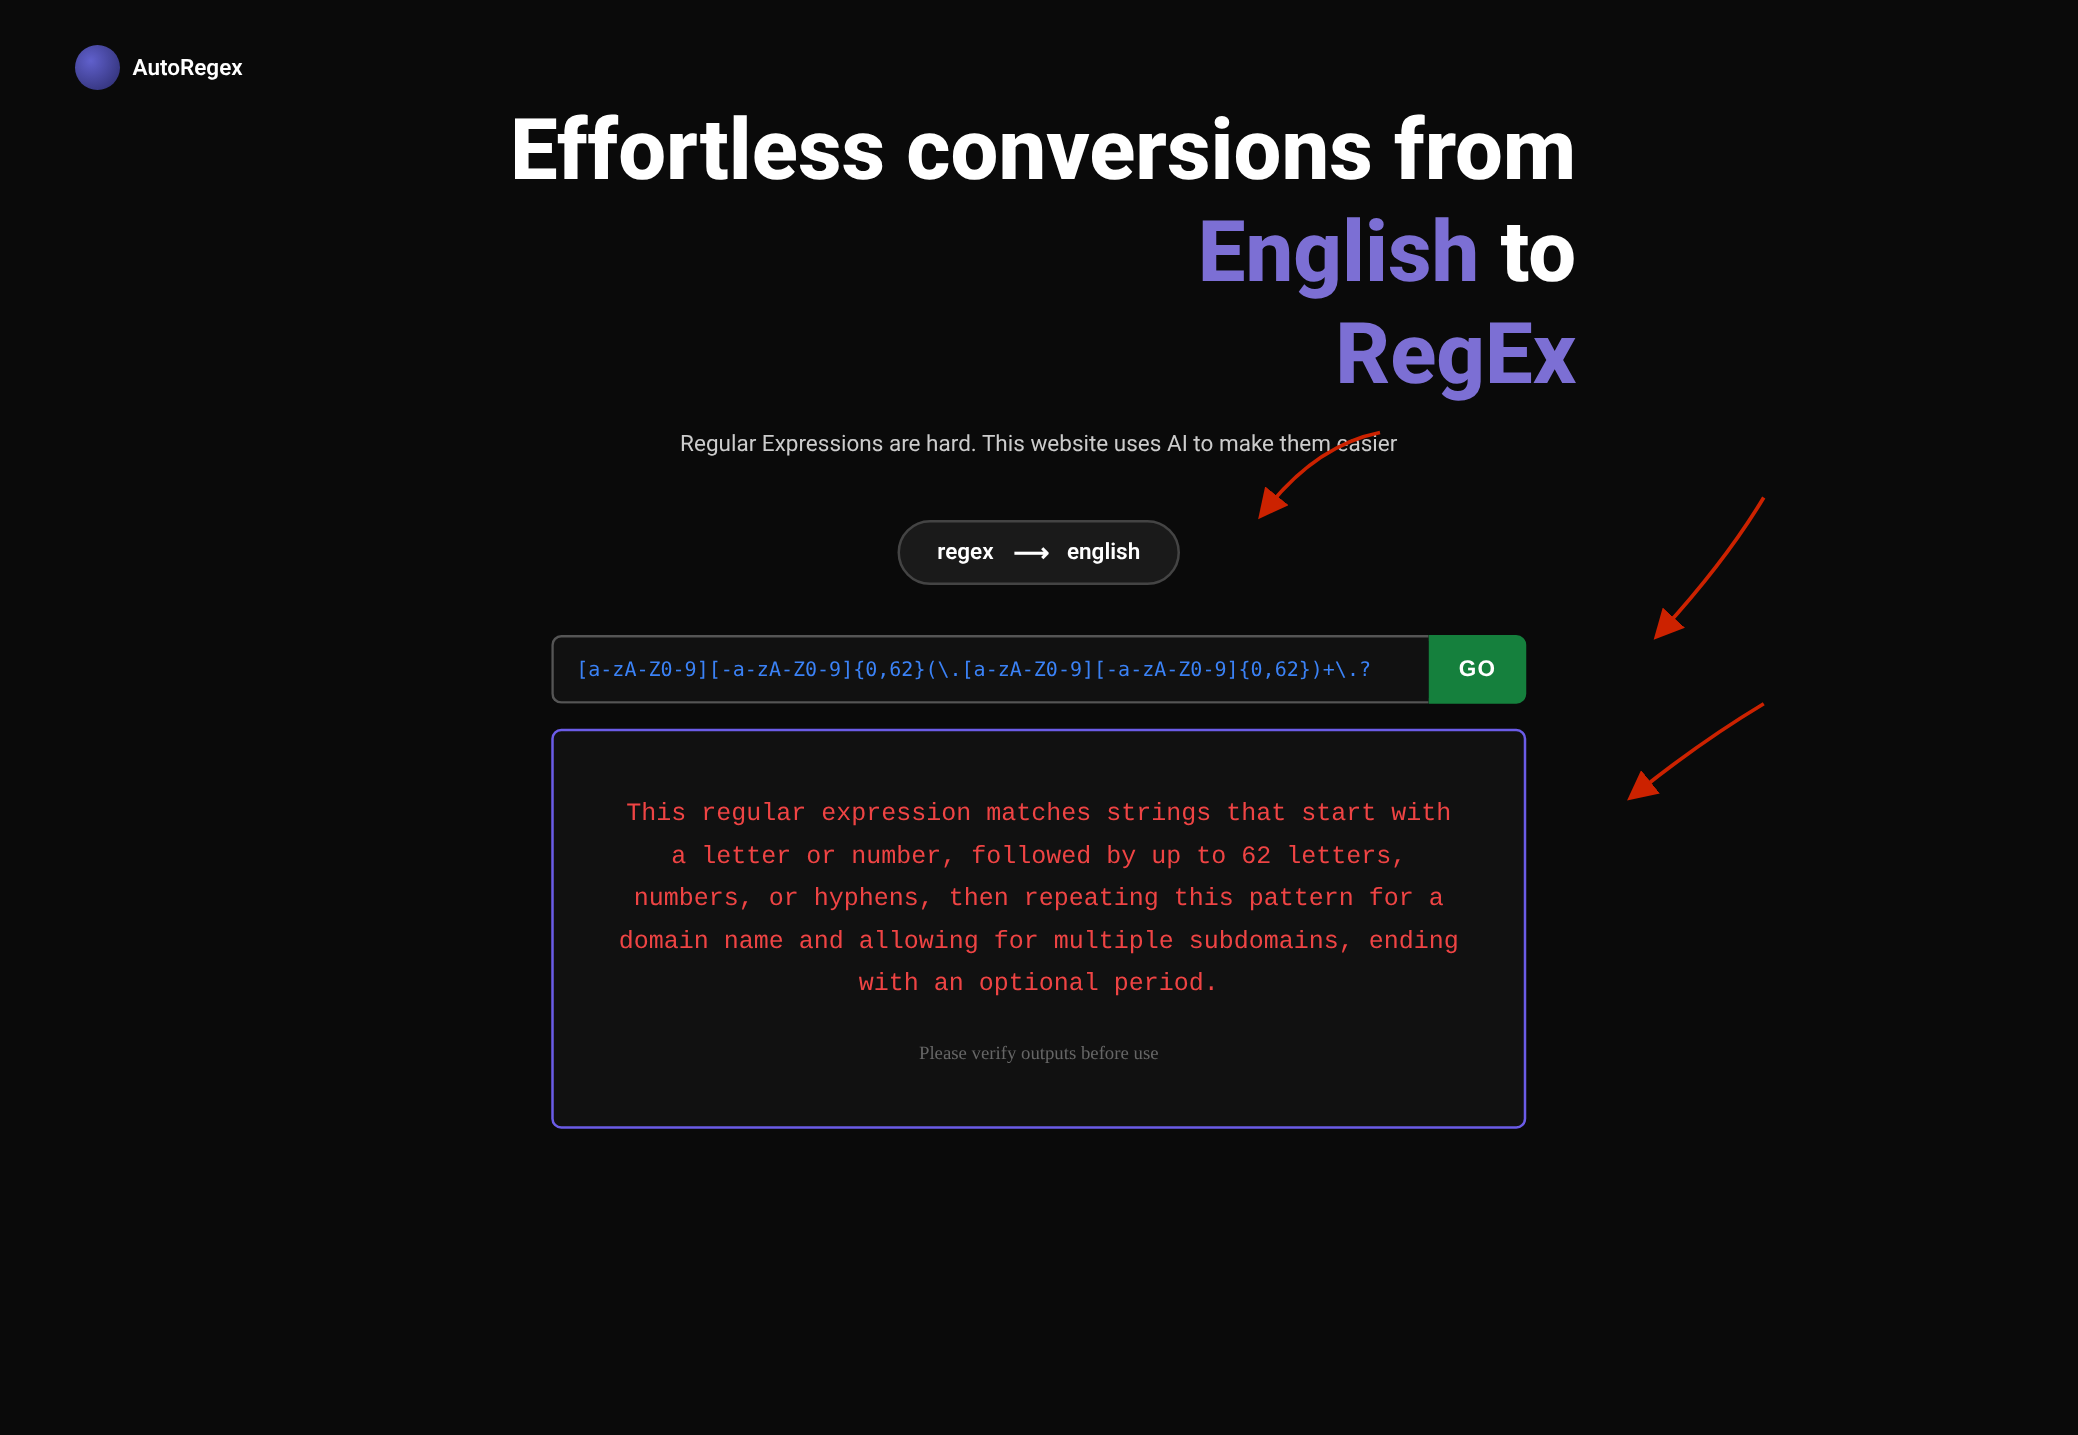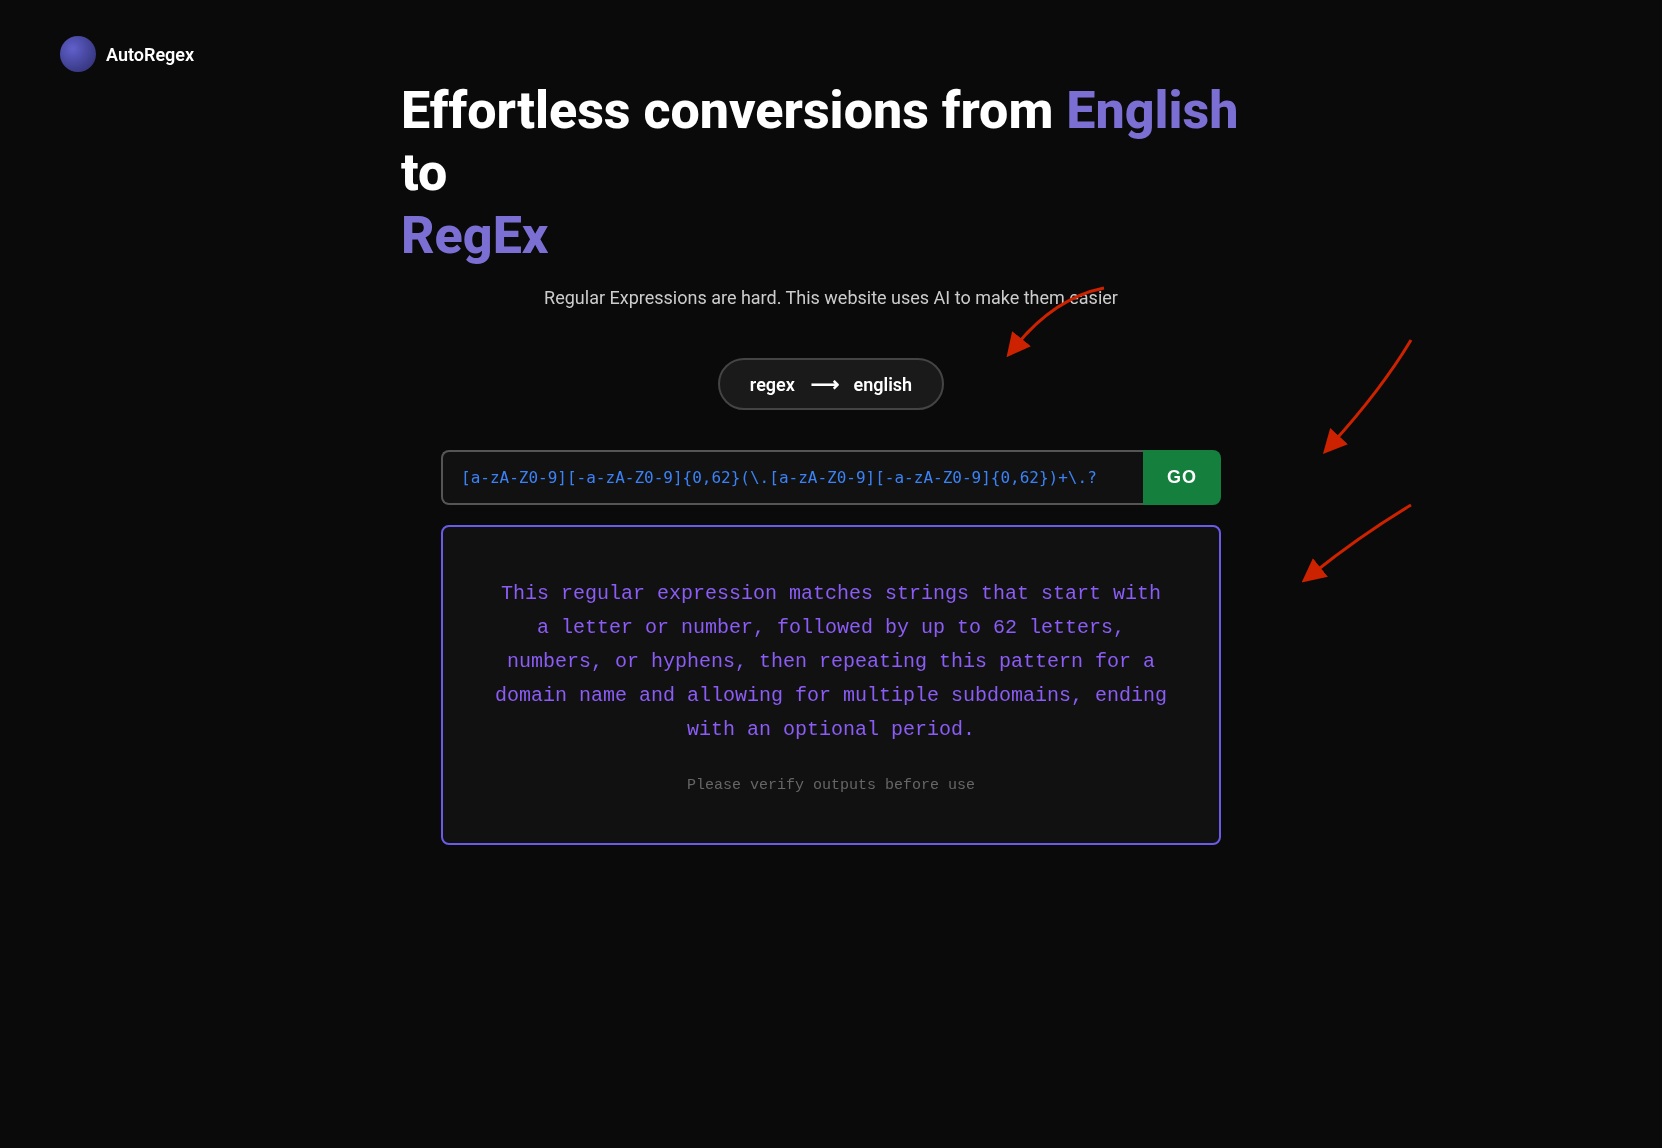--- a/index.html
+++ b/index.html
@@ -45,23 +45,23 @@
       display: flex;
       flex-direction: column;
       align-items: center;
       margin-top: 80px;
       width: 100%;
       max-width: 900px;
       padding: 0 20px;
     }
 
     .hero-title {
-      font-size: 52px;
+      font-size: 68px;
       font-weight: 800;
-      text-align: left;
+      text-align: right;
       line-height: 1.2;
       margin-bottom: 20px;
       color: #ffffff;
     }
 
     .hero-title .highlight {
       color: #7c6fd4;
     }
 
     .hero-subtitle {
@@ -151,28 +151,28 @@
       position: relative;
       min-height: 320px;
       display: flex;
       flex-direction: column;
       align-items: center;
     }
 
     .output-text {
       font-family: 'Courier New', Courier, monospace;
       font-size: 20px;
-      color: #8b5cf6;
+      color: #ef4444;
       text-align: center;
       line-height: 1.7;
       max-width: 680px;
     }
 
     .verify-text {
-      font-family: Liberation Mono, monospace;
+      font-family: Liberation Serif, serif;
       font-size: 15px;
       color: #666;
       margin-top: 30px;
       text-align: center;
     }
 
     
     svg.arrow {
       overflow: visible;
     }

